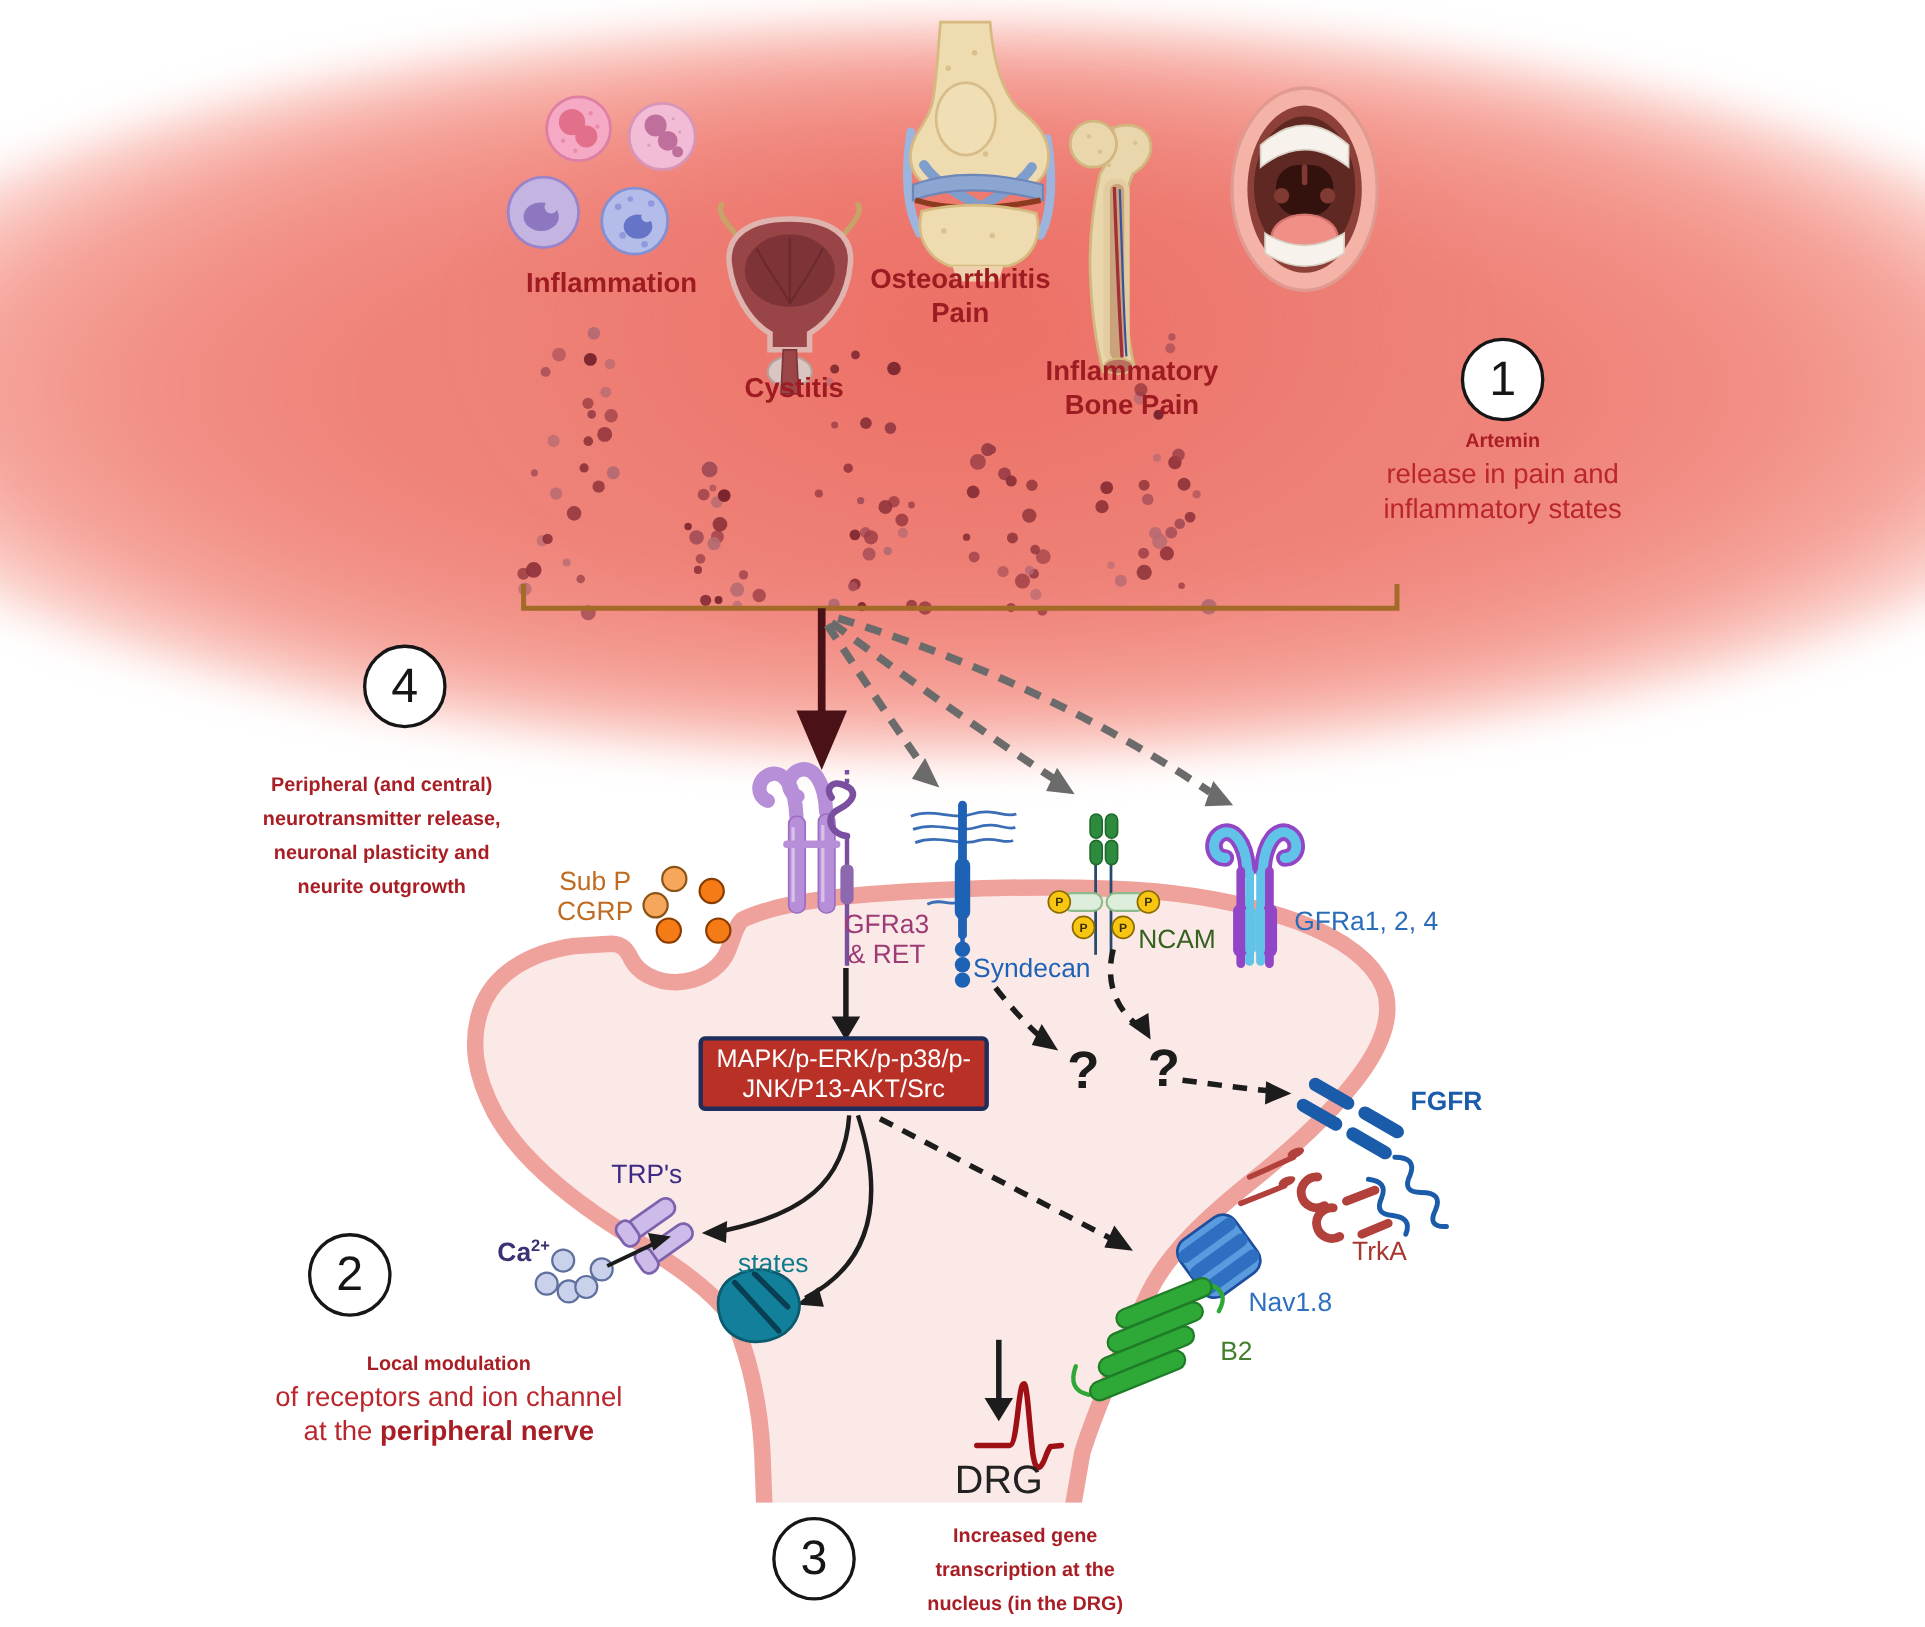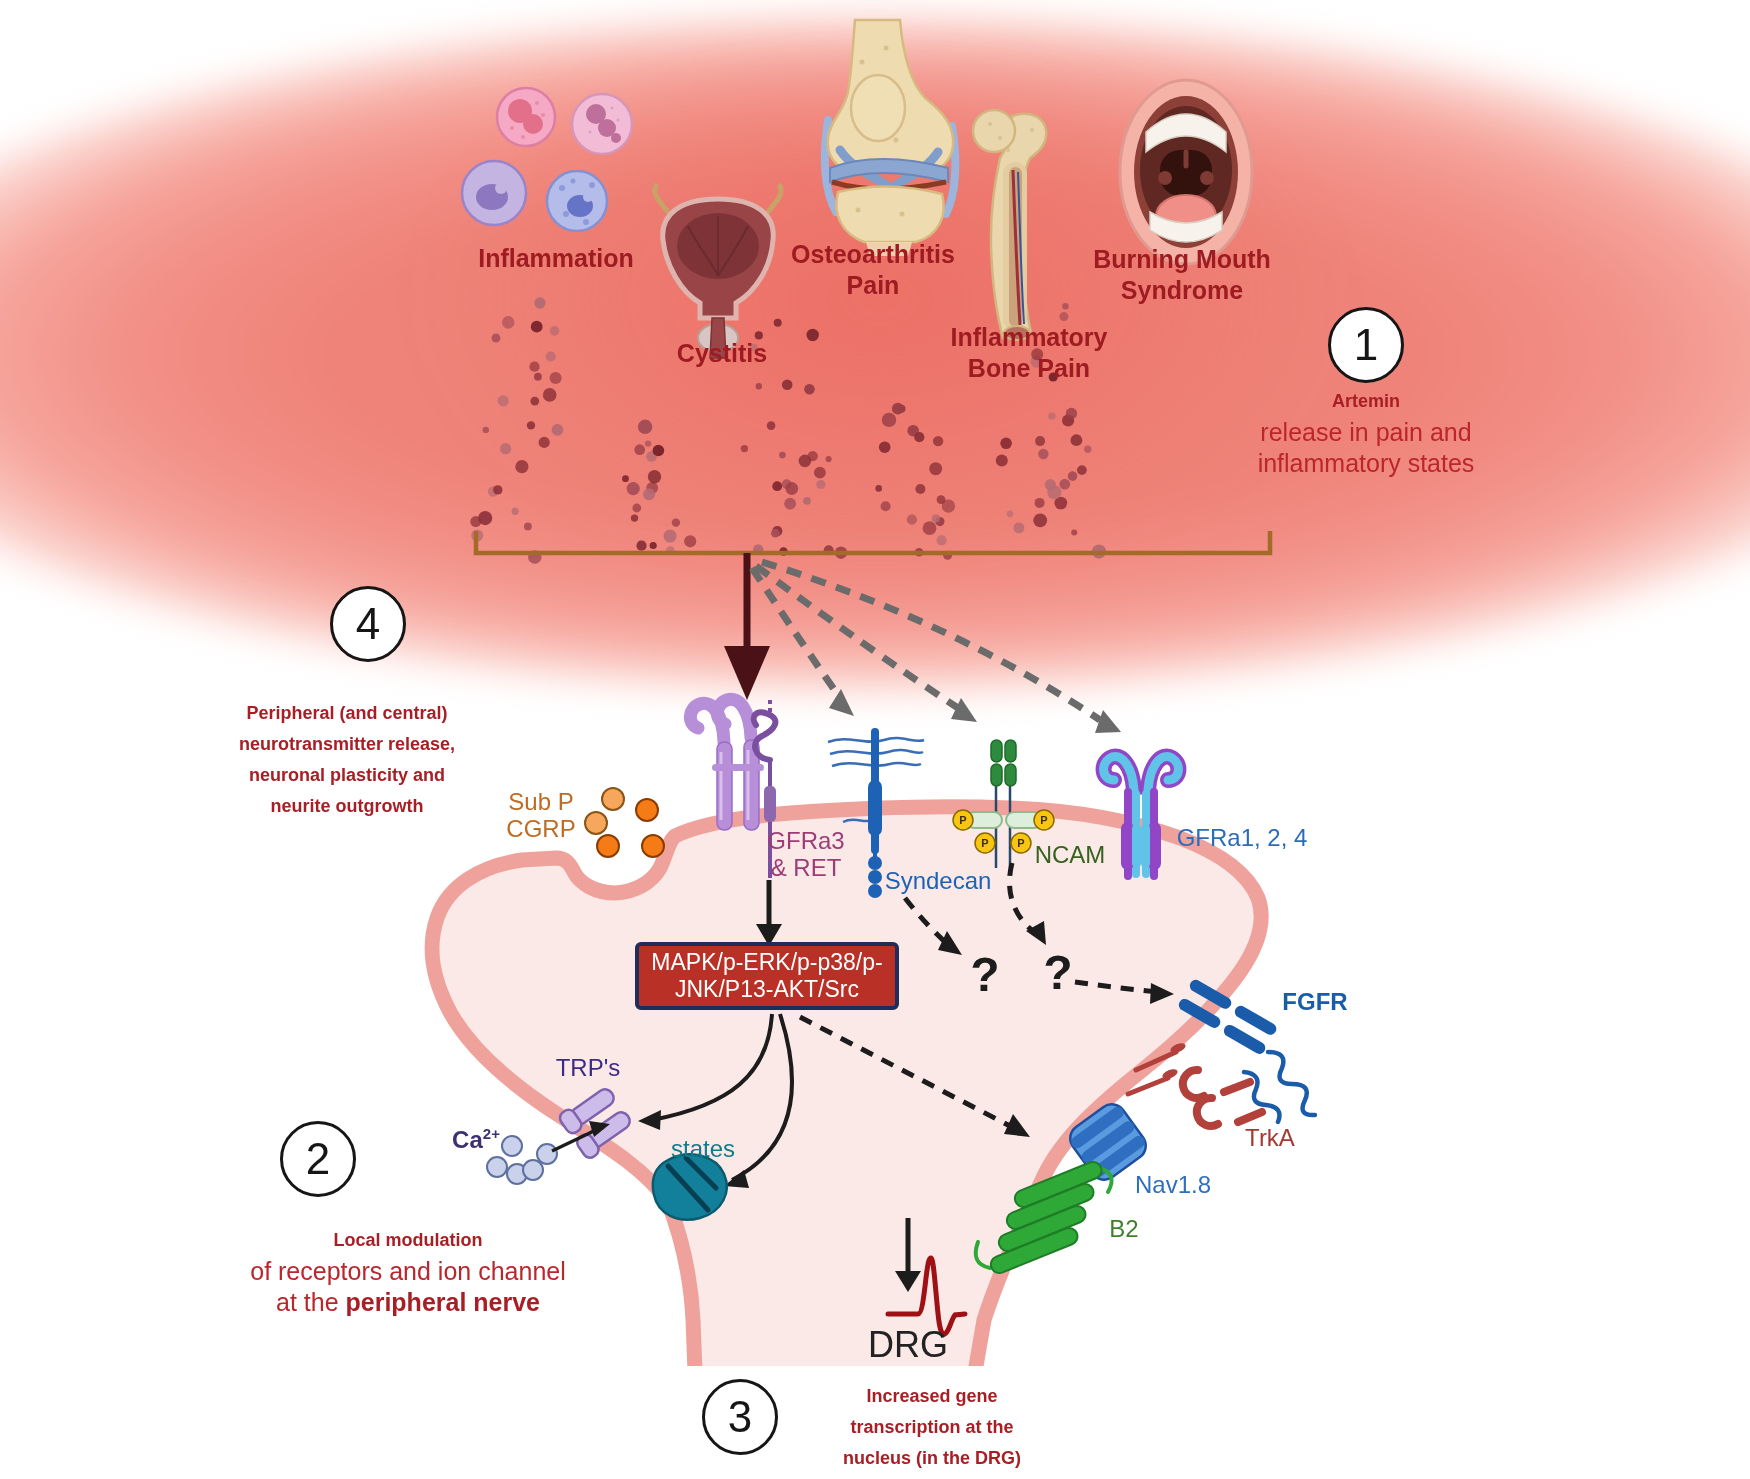--- a/index.html
+++ b/index.html
@@ -449,24 +449,20 @@
   <div class="lbl cond" style="left:556px;top:258px;">Inflammation</div>
   <div class="lbl cond" style="left:722px;top:353px;">Cystitis</div>
   <div class="lbl cond" style="left:873px;top:270px;">
     <span class="line">Osteoarthritis</span>
     <span class="line">Pain</span>
   </div>
   <div class="lbl cond" style="left:1029px;top:353px;">
     <span class="line">Inflammatory</span>
     <span class="line">Bone Pain</span>
   </div>
-  <div class="lbl cond" style="left:1182px;top:275px;">
-    <span class="line">Burning Mouth</span>
-    <span class="line">Syndrome</span>
-  </div>
 
   <div class="num-circle" style="left:1366px;top:345px;">
     <span>1</span>
   </div>
   <div class="lbl" style="left:1366px;top:432px;">
     <span class="line step-bold">Artemin</span>
     <span class="line step-reg">release in pain and</span>
     <span class="line step-reg">inflammatory states</span>
   </div>
 
@@ -504,21 +500,21 @@
   </div>
 
   <div class="lbl rec" style="left:806px;top:854px;color:#9d3b76;line-height:27px;">
     <span class="line">GFRa3</span>
     <span class="line">&amp; RET</span>
   </div>
   <div class="lbl rec" style="left:938px;top:881px;color:#1d62b5;">Syndecan</div>
   <div class="lbl rec" style="left:1070px;top:855px;color:#36611e;">NCAM</div>
   <div class="lbl rec" style="left:1242px;top:838px;color:#2b6cb8;">GFRa1, 2, 4</div>
   <div class="lbl rec" style="left:1315px;top:1002px;color:#1b5caa;font-weight:bold;">FGFR</div>
-  <div class="lbl rec" style="left:1254px;top:1138px;color:#a63832;margin-left:16px;">TrkA</div>
+  <div class="lbl rec" style="left:1254px;top:1138px;color:#a63832;">TrkA</div>
   <div class="lbl rec" style="left:1173px;top:1185px;color:#2e6fc1;">Nav1.8</div>
   <div class="lbl rec" style="left:1124px;top:1229px;color:#417f2d;">B2</div>
   <div class="lbl rec" style="left:588px;top:1068px;color:#3d2a85;">TRP's</div>
   <div class="lbl rec" style="left:703px;top:1149px;color:#0f7c8c;">states</div>
   <div class="lbl" style="left:476px;top:1139px;color:#3b3274;font-size:24px;font-weight:bold;">
     <span>Ca</span><sup style="font-size:15px;">2+</sup>
   </div>
 
   <div class="lbl boxtxt" style="left:767px;top:976px;">
     <span class="line">MAPK/p-ERK/p-p38/p-</span>

